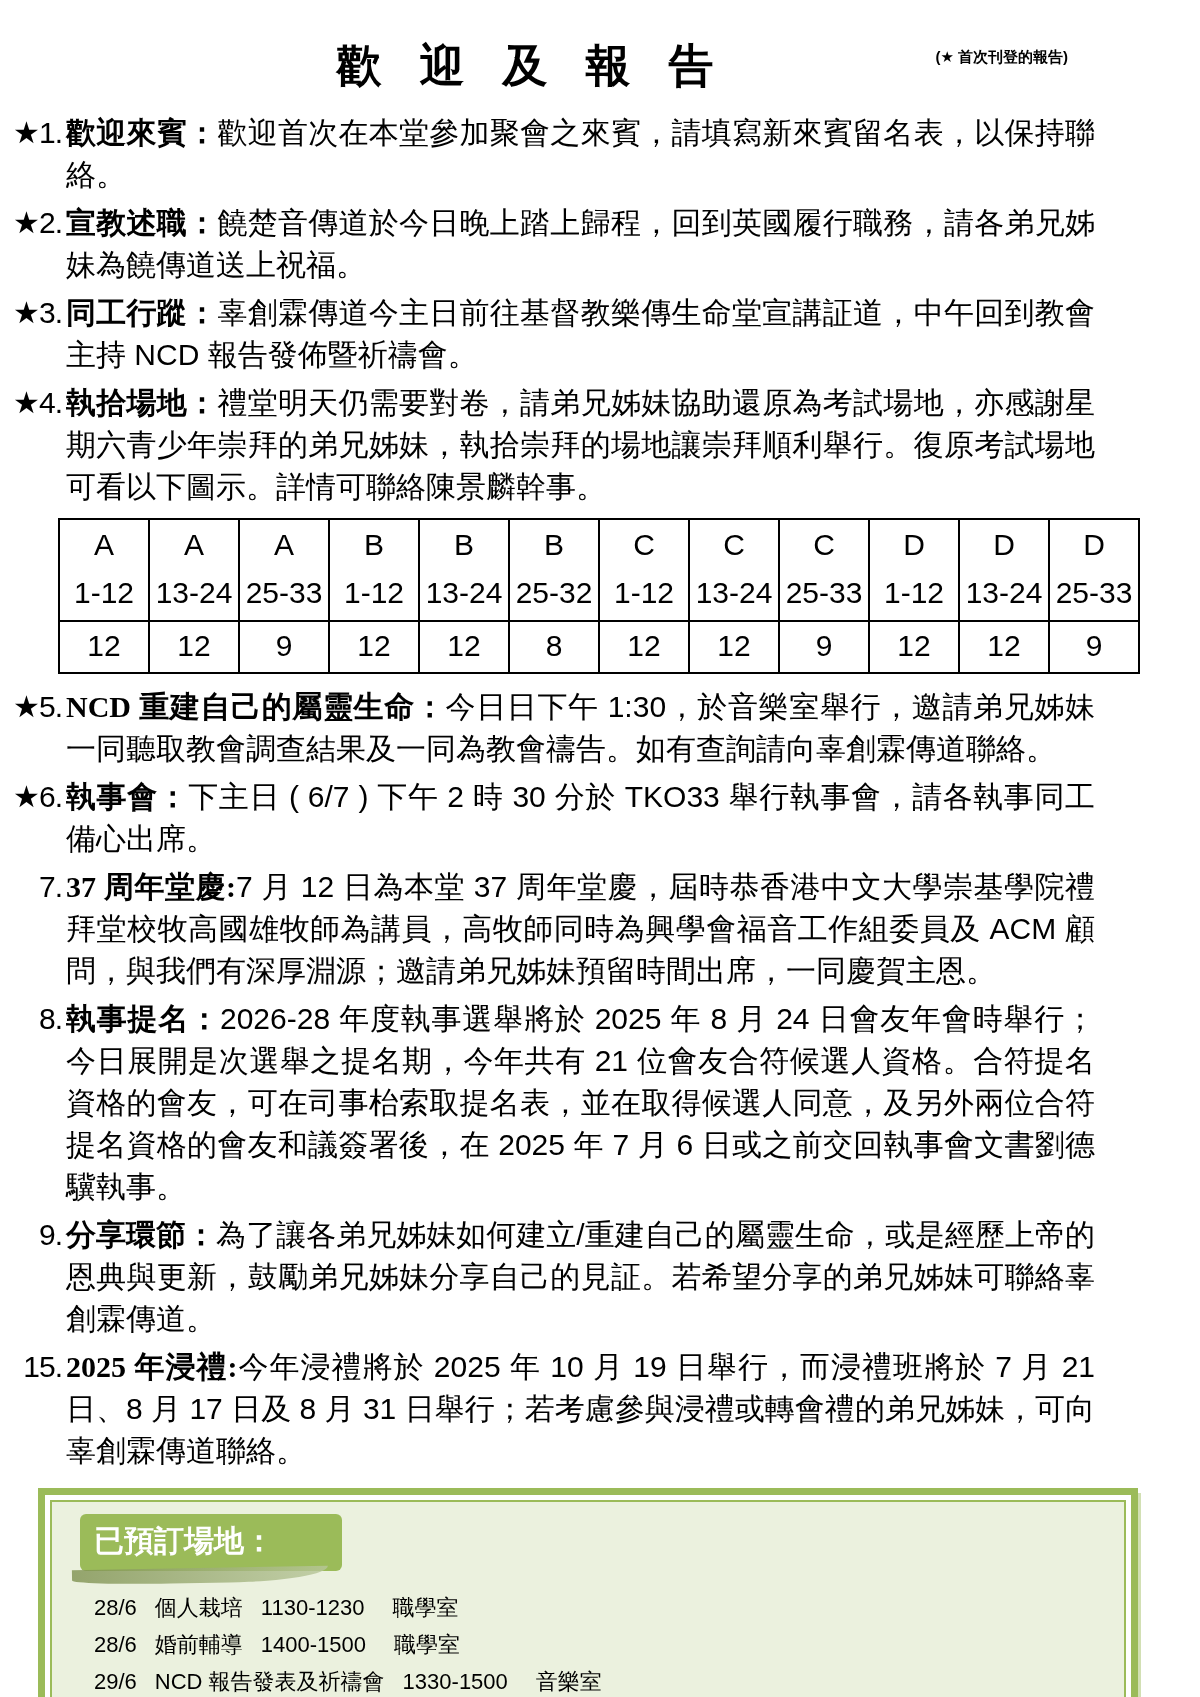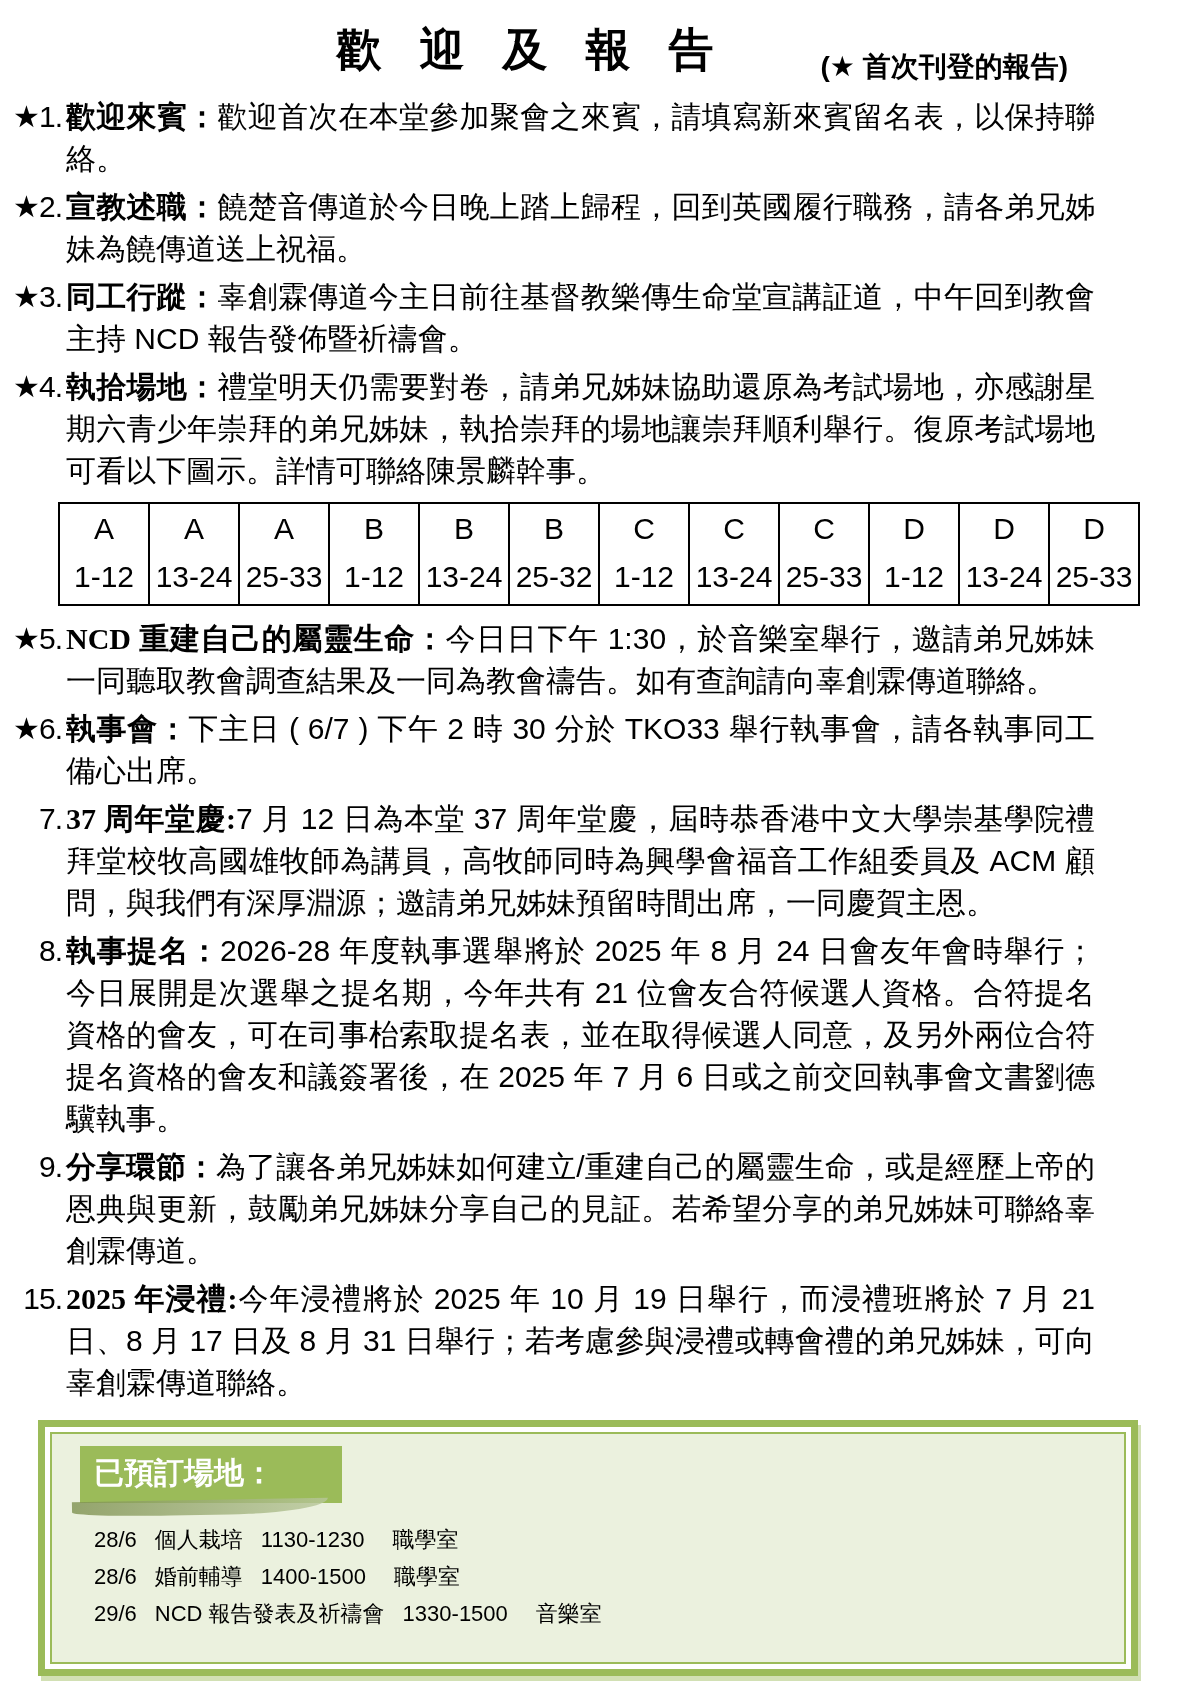--- a/index.html
+++ b/index.html
@@ -3,29 +3,29 @@
 <meta charset="utf-8">
 <style>
   html,body{margin:0;padding:0;}
   body{
     width:1200px;height:1697px;overflow:hidden;background:#ffffff;
     font-family:"Liberation Sans","DejaVu Sans",sans-serif;color:#000;
   }
   .page{position:relative;width:1200px;height:1697px;}
 
   
-  .header{position:relative;padding-top:20px;height:76px;}
+  .header{position:relative;padding-top:36px;height:76px;}
   .title{
     text-align:center;font-size:45px;font-weight:bold;
     letter-spacing:38px;margin-right:-38px;padding-right:150px;
     white-space:nowrap;
   }
   .note{
     position:absolute;right:132px;top:48px;
-    font-size:28px;font-weight:bold;white-space:nowrap;
+    font-size:15px;font-weight:bold;white-space:nowrap;
   }
 
   
   .content{margin-left:10px;width:1085px;}
   .item{
     position:relative;padding-left:56px;margin-bottom:6px;
     font-size:30px;line-height:1.40;text-align:justify;
   }
   .marker{
     position:absolute;left:-6px;top:0;width:58px;
@@ -52,21 +52,21 @@
     border:7px solid #9bbb59;background:#ffffff;padding:5px;
     box-shadow:3px 5px 0 rgba(155,187,89,0.45);
   }
   .box-inner{
     border:2px solid #9bbb59;background:#ebf1de;
     padding:12px 20px 22px 42px;min-height:225px;box-sizing:border-box;
   }
   .ribbon{
     position:relative;display:inline-block;z-index:1;
     background:#9bbb59;color:#ffffff;font-weight:bold;
-    font-size:30px;padding:7px 68px 9px 14px;margin-left:-14px;
+    font-size:30px;padding:7px 68px 9px 14px;margin-left:-14px;border-radius:6px;
   }
   .ribbon::after{
     content:"";position:absolute;left:-8px;right:14px;bottom:-12px;height:15px;
     background:linear-gradient(to right,#7e9150,#b8c79a);
     border-radius:0 0 50% 50% / 0 0 130% 40%;
     transform:rotate(-1deg);opacity:.8;z-index:-1;
   }
   .booking-list{margin-top:26px;}
   .booking-row{font-size:22px;line-height:1.0;margin:0 0 15px 0;padding:0;}
   .booking-row span{margin-right:18px;}
@@ -144,20 +144,34 @@
               <div class="rng">1-12</div>
             </td>
         <td class="hdr">
               <div>D</div>
               <div class="rng">13-24</div>
             </td>
         <td class="hdr">
               <div>D</div>
               <div class="rng">25-33</div>
             </td>
+      </tr>
+      <tr class="cnt">
+        <td>12</td>
+        <td>12</td>
+        <td>9</td>
+        <td>12</td>
+        <td>12</td>
+        <td>8</td>
+        <td>12</td>
+        <td>12</td>
+        <td>9</td>
+        <td>12</td>
+        <td>12</td>
+        <td>9</td>
       </tr>
     </tbody>
       </table>
 
     <div class="item">
       <span class="marker">★5.</span><span class="label">NCD 重建自己的屬靈生命：</span><span class="text">今日日下午 1:30，於音樂室舉行，邀請弟兄姊妹一同聽取教會調查結果及一同為教會禱告。如有查詢請向辜創霖傳道聯絡。</span>
     </div>
 
     <div class="item">
       <span class="marker">★6.</span><span class="label">執事會：</span><span class="text">下主日 ( 6/7  ) 下午 2 時 30 分於 TKO33 舉行執事會，請各執事同工備心出席。</span>

